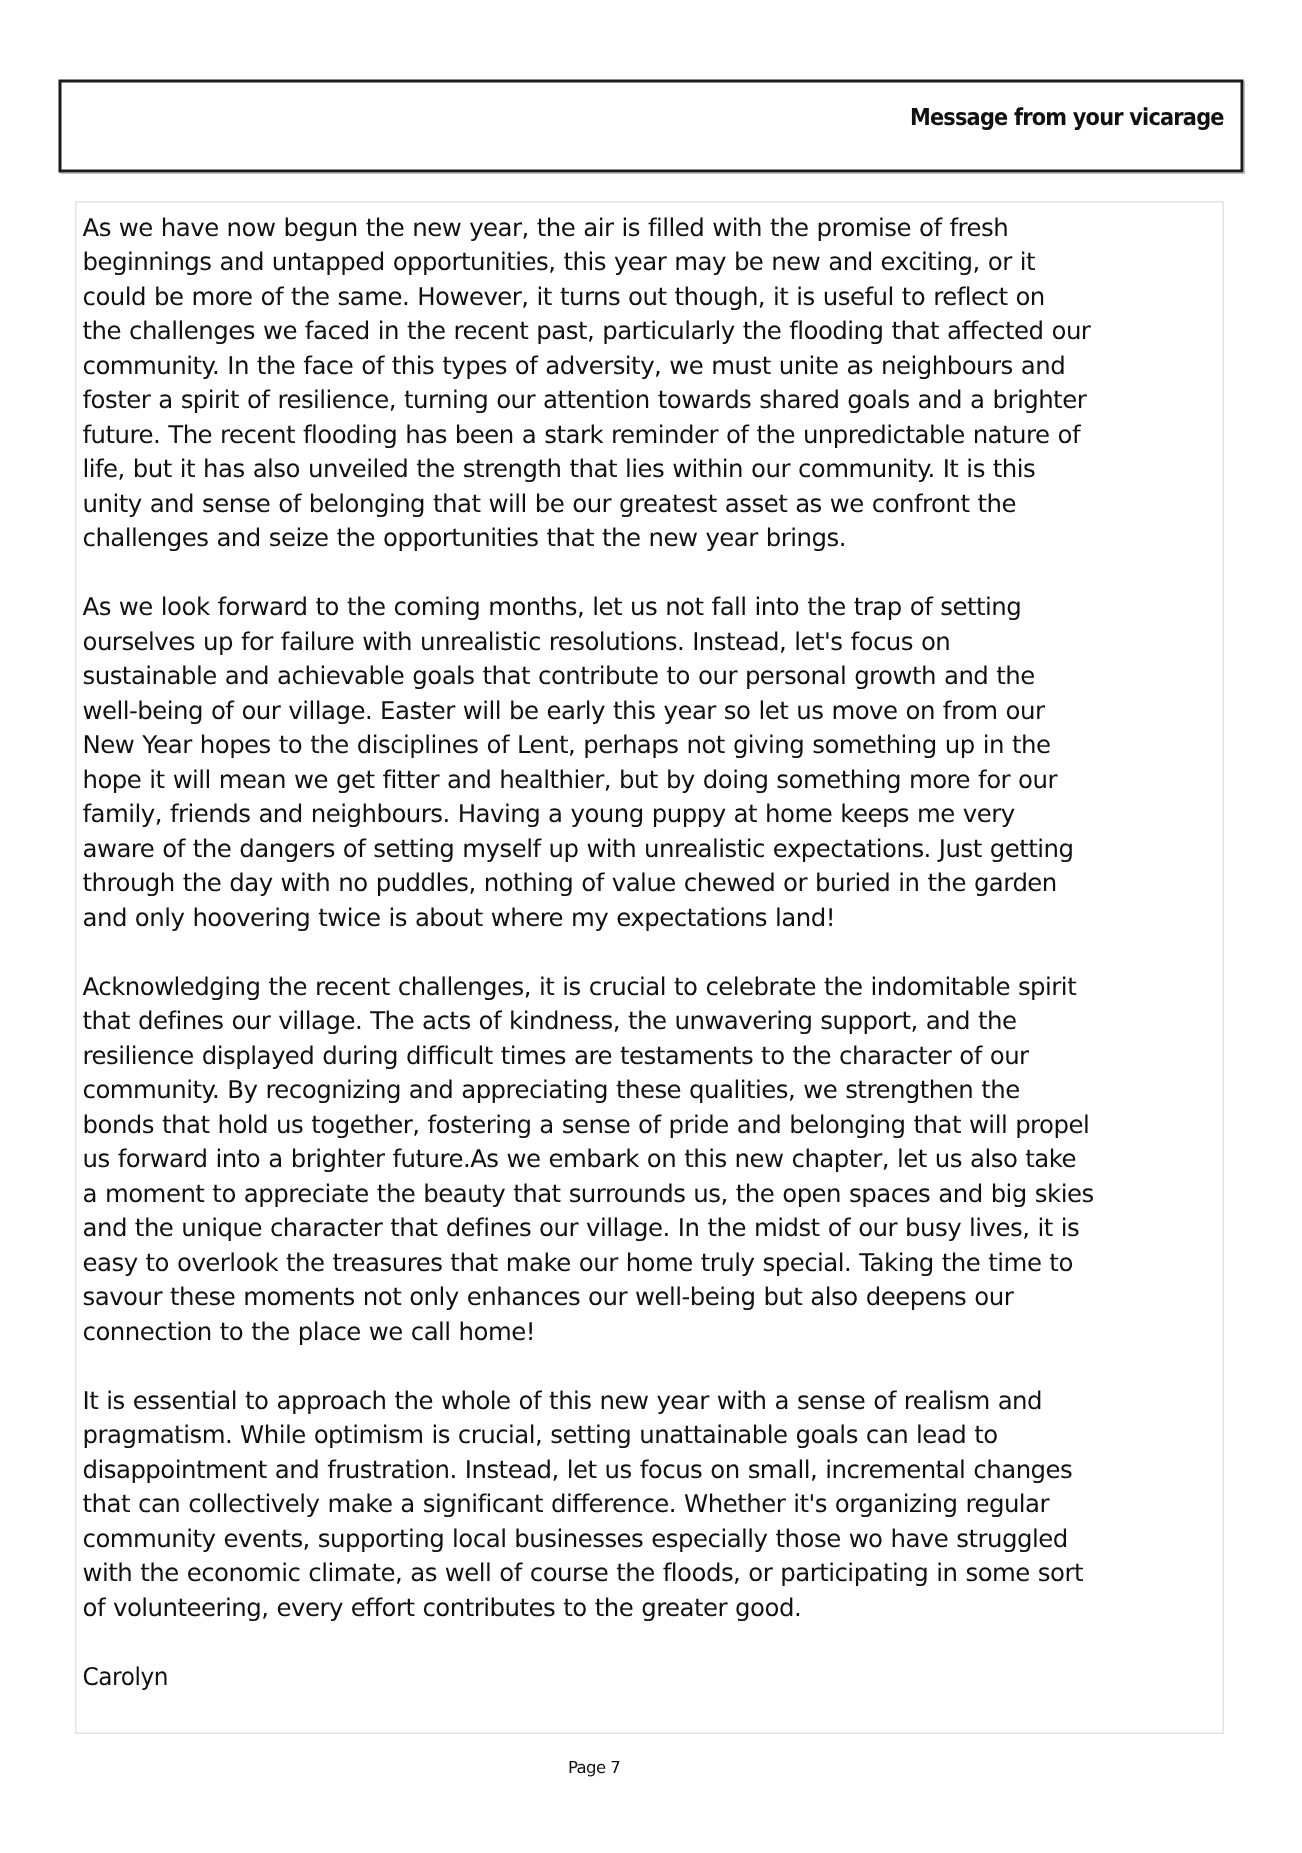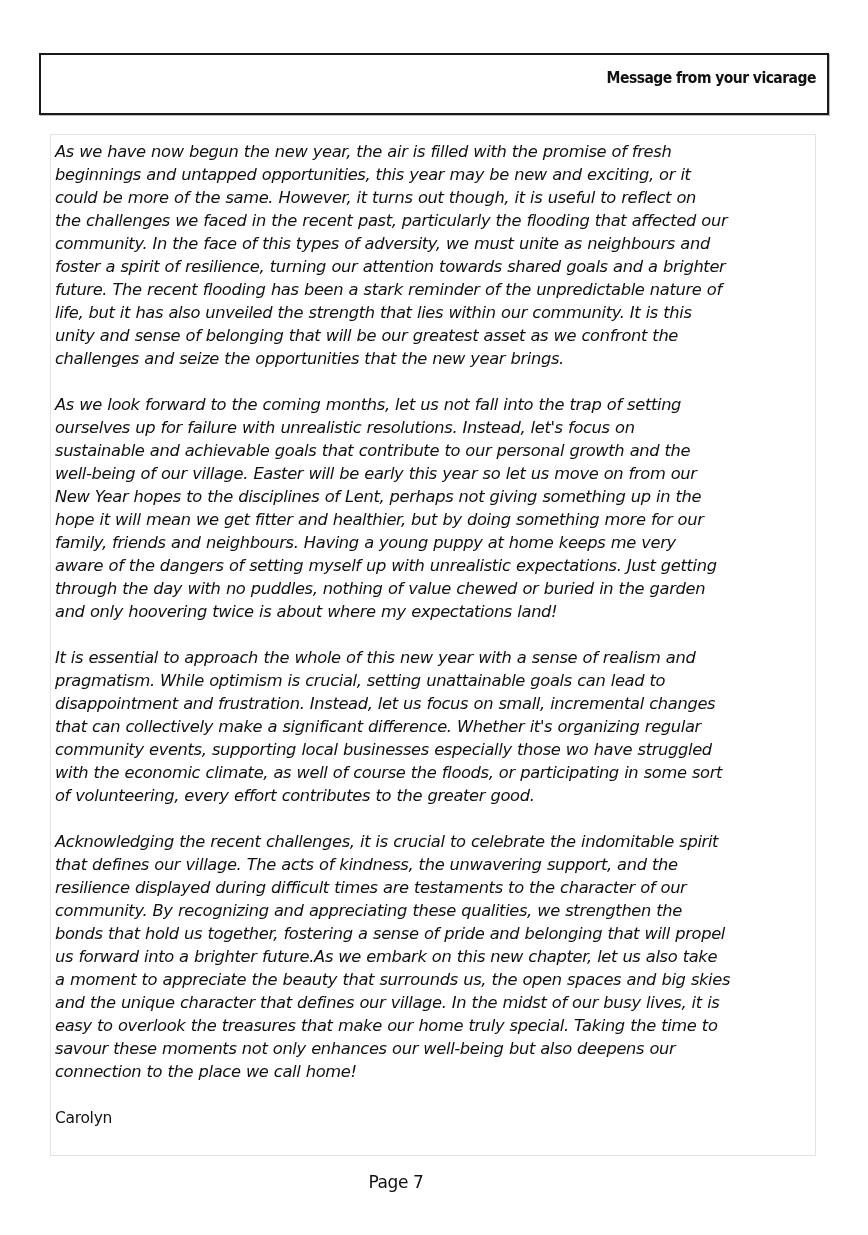--- a/index.html
+++ b/index.html
@@ -17,30 +17,30 @@
     }
     .content-box {
       position: absolute; left: 50px; top: 134px; width: 766px; height: 1022px;
       border: 1px solid #e2e2ea; box-sizing: border-box;
       padding: 5px 0 0 4px;
     }
     .para {
       margin: 0 0 23px 0;
       font-family: "DejaVu Sans", sans-serif; font-size: 16.3px;
       line-height: 23px; color: #111; white-space: pre-line;
-      letter-spacing: -0.35px; word-spacing: 0.5px; font-style: italic;
+      letter-spacing: -0.35px; word-spacing: 0.5px;
     }
     .signature {
       font-family: "DejaVu Sans", sans-serif; font-size: 16.3px;
       line-height: 23px; color: #111; letter-spacing: -0.3px;
       transform: scaleX(0.95); transform-origin: left;
     }
     .page-number {
       position: absolute; left: 0; width: 792px; top: 1172px; text-align: center;
-      font-family: "DejaVu Sans", sans-serif; font-size: 17px; color: #111;
+      font-family: "DejaVu Sans", sans-serif; font-size: 11px; color: #111;
       letter-spacing: -0.4px;
     }
   </style>
 </head>
 <body>
 
 <div class="header-box">
   <div class="header-title">Message from your vicarage</div>
 </div>
 
@@ -58,34 +58,34 @@
   <p class="para">As we look forward to the coming months, let us not fall into the trap of setting
 ourselves up for failure with unrealistic resolutions. Instead, let's focus on
 sustainable and achievable goals that contribute to our personal growth and the
 well-being of our village. Easter will be early this year so let us move on from our
 New Year hopes to the disciplines of Lent, perhaps not giving something up in the
 hope it will mean we get fitter and healthier, but by doing something more for our
 family, friends and neighbours.  Having a young puppy at home keeps me very
 aware of the dangers of setting myself up with unrealistic expectations. Just getting
 through the day with no puddles, nothing of value chewed or buried in the garden
 and only hoovering twice is about where my expectations land!</p>
-  <p class="para">It is essential to approach the whole of this new year with a sense of realism and
-pragmatism. While optimism is crucial, setting unattainable goals can lead to
-disappointment and frustration. Instead, let us focus on small, incremental changes
-that can collectively make a significant difference. Whether it's organizing regular
-community events, supporting local businesses especially those wo have struggled
-with the economic climate, as well of course the floods, or participating in some sort
-of volunteering, every effort contributes to the greater good.</p>
   <p class="para">Acknowledging the recent challenges, it is crucial to celebrate the indomitable spirit
 that defines our village. The acts of kindness, the unwavering support, and the
 resilience displayed during difficult times are testaments to the character of our
 community. By recognizing and appreciating these qualities, we strengthen the
 bonds that hold us together, fostering a sense of pride and belonging that will propel
 us forward into a brighter future.As we embark on this new chapter, let us also take
 a moment to appreciate the beauty that surrounds us, the open spaces and big skies
 and the unique character that defines our village. In the midst of our busy lives, it is
 easy to overlook the treasures that make our home truly special. Taking the time to
 savour these moments not only enhances our well-being but also deepens our
 connection to the place we call home!</p>
+  <p class="para">It is essential to approach the whole of this new year with a sense of realism and
+pragmatism. While optimism is crucial, setting unattainable goals can lead to
+disappointment and frustration. Instead, let us focus on small, incremental changes
+that can collectively make a significant difference. Whether it's organizing regular
+community events, supporting local businesses especially those wo have struggled
+with the economic climate, as well of course the floods, or participating in some sort
+of volunteering, every effort contributes to the greater good.</p>
   <div class="signature">Carolyn</div>
 </div>
 
 <div class="page-number">Page 7</div>
 
 </body></html>

